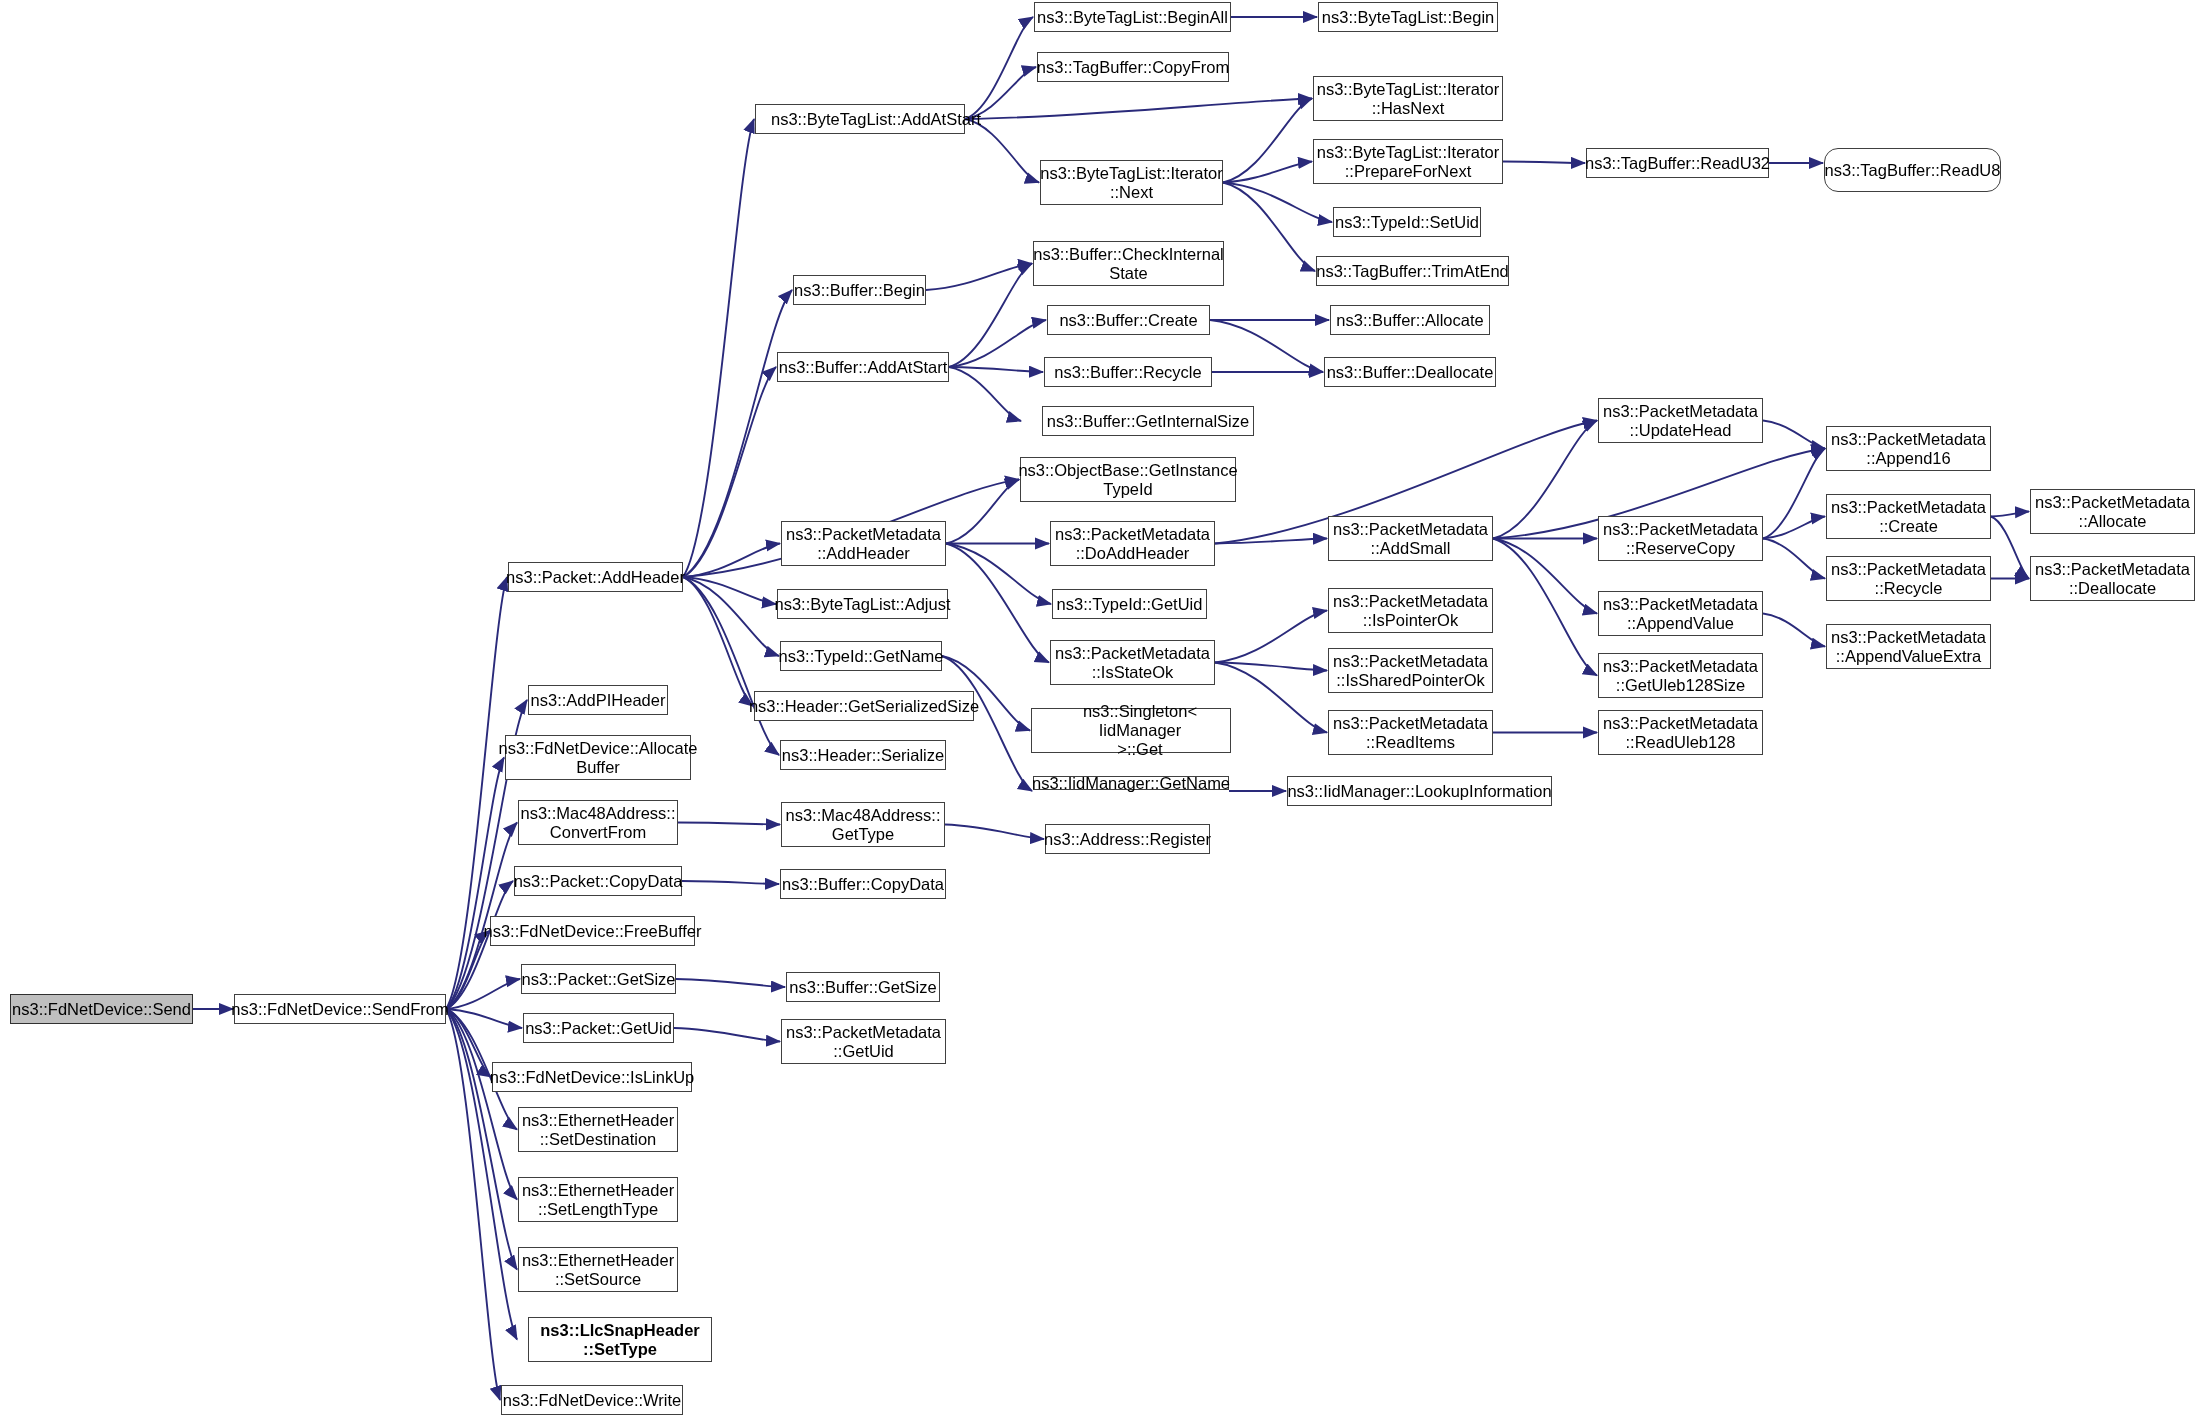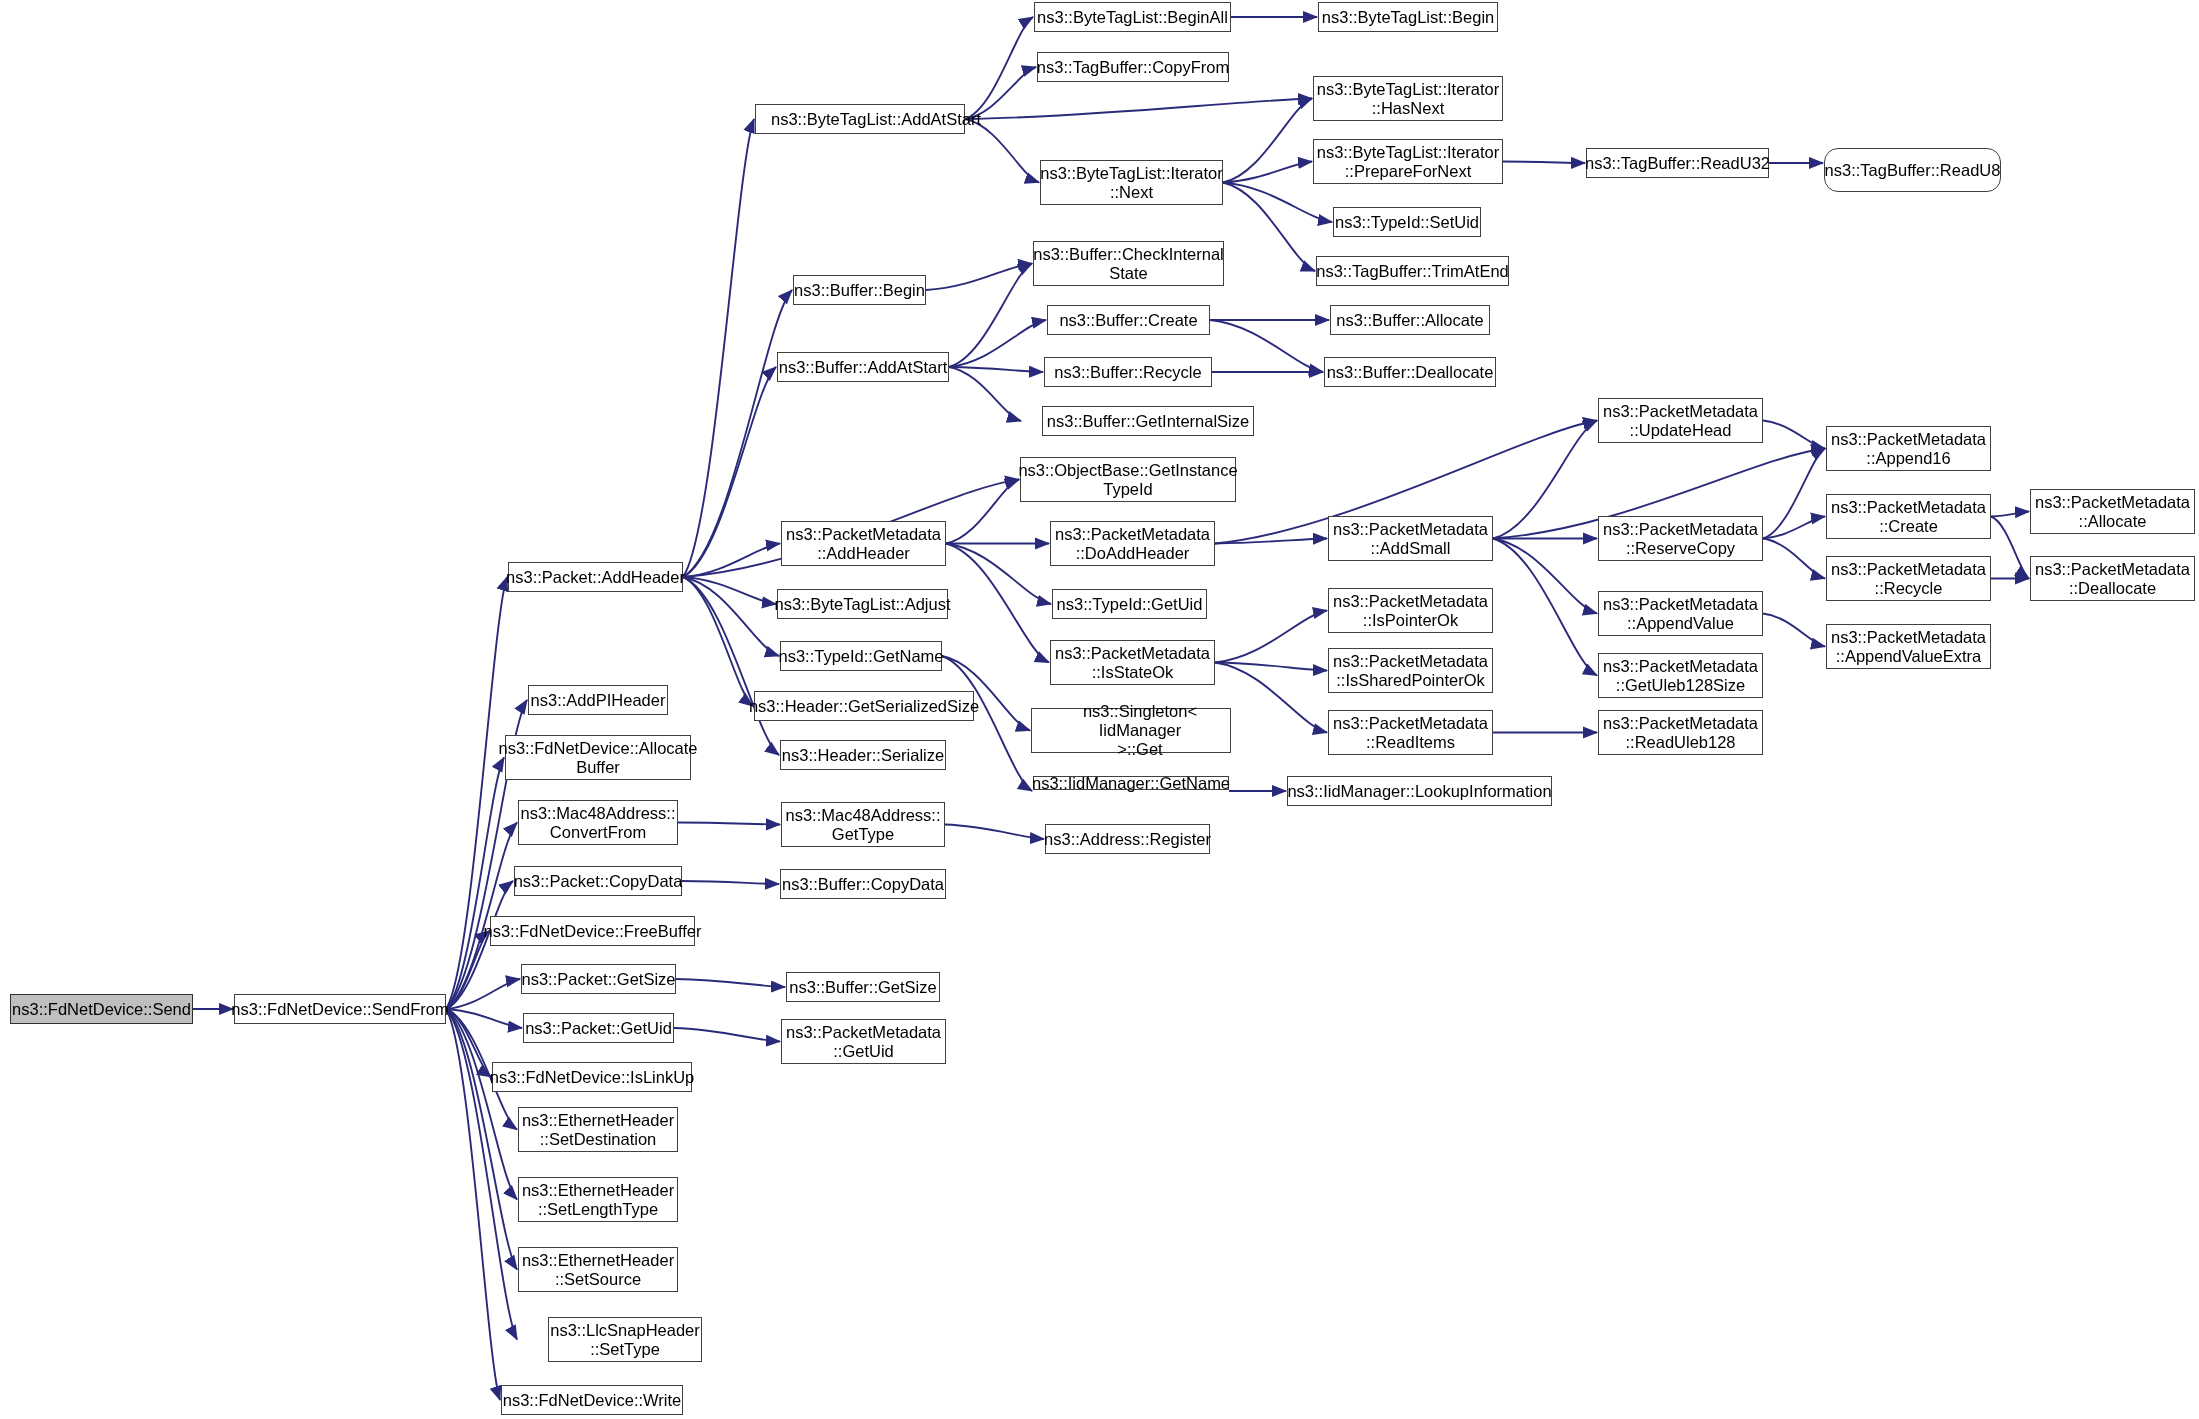--- a/index.html
+++ b/index.html
@@ -141,21 +141,21 @@
 ::SetDestination</span>
       </div>
       <div class="node" style="left: 518px; top: 1177px; width: 160px; height: 45px;">
         <span>ns3::EthernetHeader
 ::SetLengthType</span>
       </div>
       <div class="node" style="left: 518px; top: 1247px; width: 160px; height: 45px;">
         <span>ns3::EthernetHeader
 ::SetSource</span>
       </div>
-      <div class="node" style="left: 548px; top: 1317px; width: 154px; height: 45px;">
+      <div class="node" style="left: 528px; top: 1317px; width: 184px; height: 45px; font-weight: bold;">
         <span>ns3::LlcSnapHeader
 ::SetType</span>
       </div>
       <div class="node" style="left: 501px; top: 1385px; width: 182px; height: 30px;">
         <span>ns3::FdNetDevice::Write</span>
       </div>
       <div class="node" style="left: 755px; top: 104px; width: 210px; height: 30px; padding-left: 36px;">
         <span>ns3::ByteTagList::AddAtStart</span>
       </div>
       <div class="node" style="left: 793px; top: 275px; width: 133px; height: 30px;">

